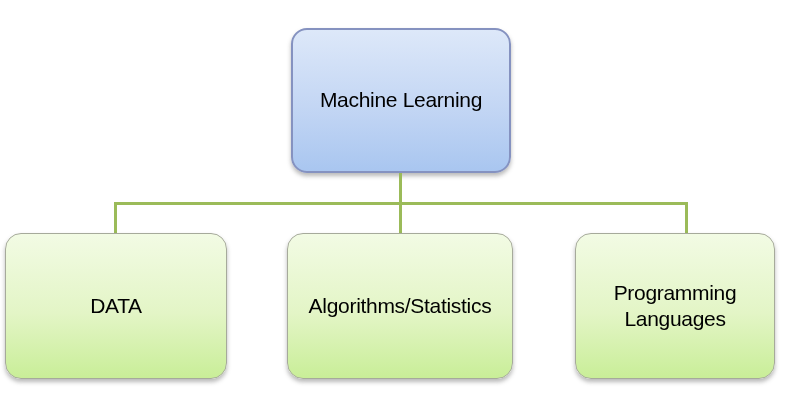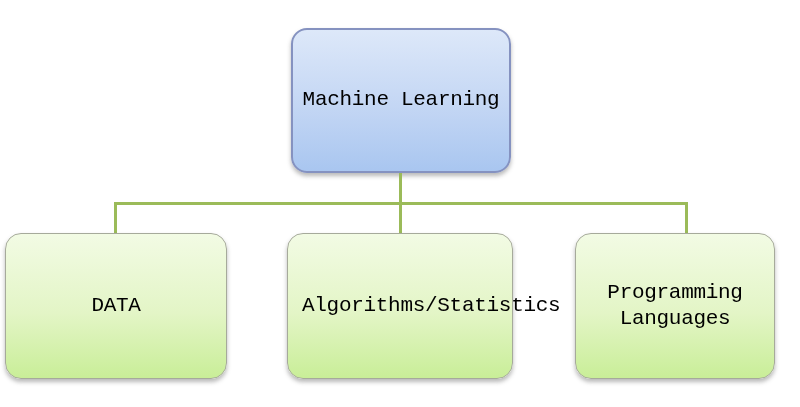--- a/index.html
+++ b/index.html
@@ -60,21 +60,20 @@
   }
   .conn-stem       { left: 399px; top: 173px; width: 3px;   height: 31px; }
   .conn-horizontal { left: 114px; top: 202px; width: 574px; height: 3px;  }
   .conn-drop-left  { left: 114px; top: 204px; width: 3px;   height: 29px; }
   .conn-drop-mid   { left: 399px; top: 204px; width: 3px;   height: 29px; }
   .conn-drop-right { left: 685px; top: 204px; width: 3px;   height: 29px; }
 
   .node-label {
     display: block;
     width: 100%;
-    font-family: Liberation Mono, monospace;
   }
 </style>
 </head>
 <body>
 
 <div class="canvas">
 
   <div class="node node-root">
     <span class="node-label">Machine Learning</span>
   </div>

